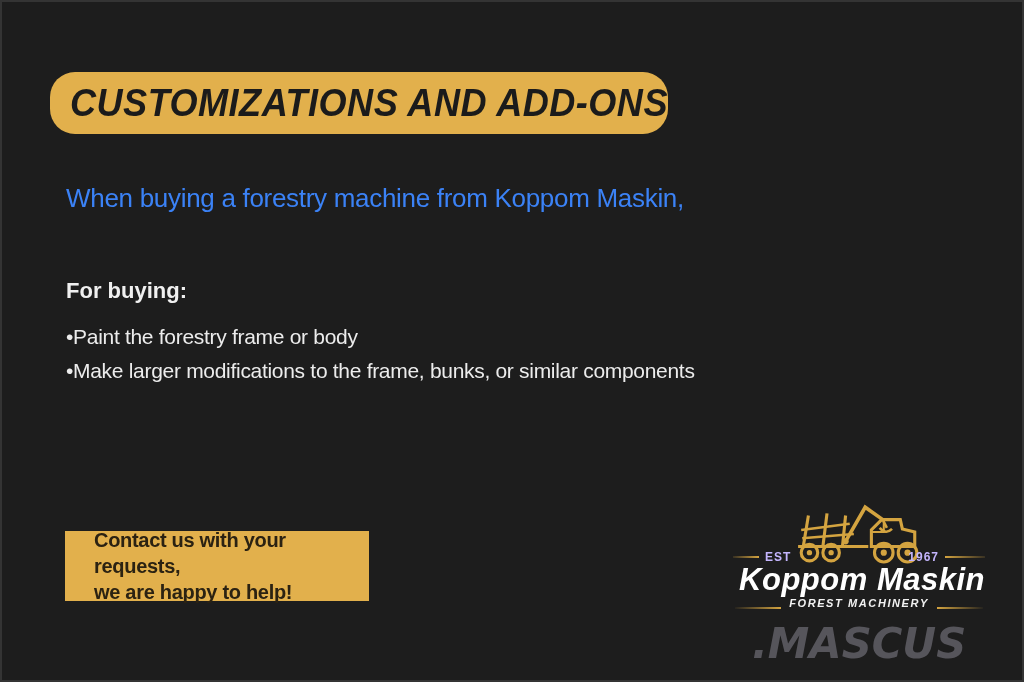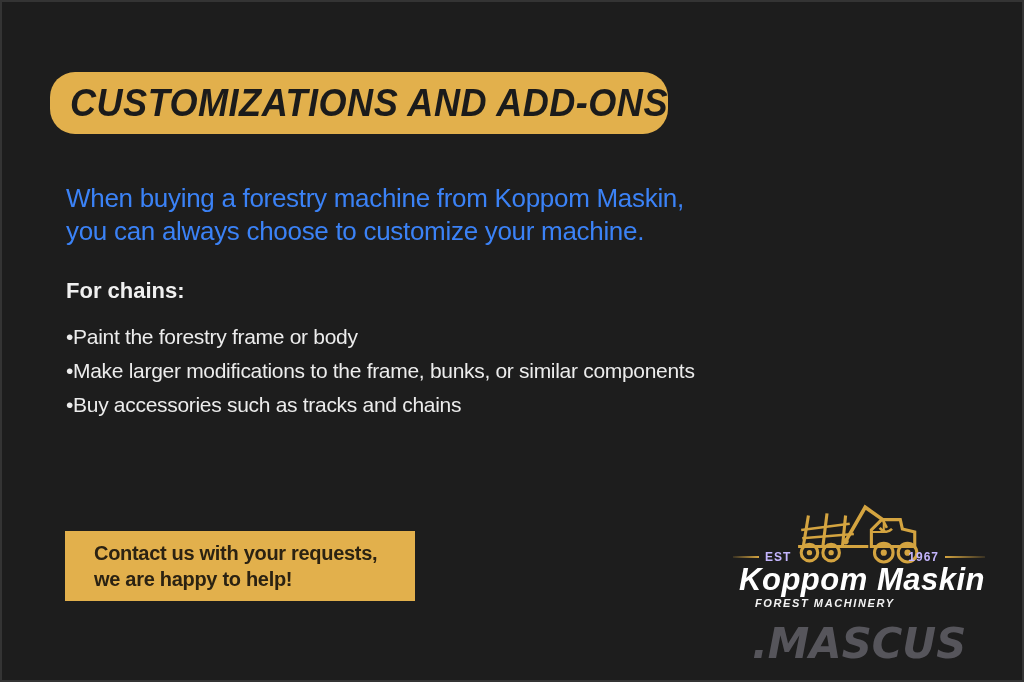--- a/index.html
+++ b/index.html
@@ -68,21 +68,21 @@
   .bullet-list li {
     height: 34px;
     line-height: 34px;
     white-space: nowrap;
   }
 
   
   .contact-box {
     position: absolute;
     left: 65px; top: 531px;
-    width: 350px; height: 70px;
+    width: 304px; height: 70px;
     background: #e2b04c;
     display: flex;
     flex-direction: column;
     justify-content: center;
     padding-left: 29px;
   }
   .contact-box .contact-line {
     color: #2b2212;
     font-size: 20px;
     font-weight: bold;
@@ -123,24 +123,23 @@
     text-align: right;
     color: #ffffff;
     font-size: 31px;
     font-weight: bold;
     font-style: italic;
     white-space: nowrap;
     letter-spacing: 0.5px;
   }
   .logo .tagline-row {
     position: absolute;
-    left: 14px; right: 2px; top: 97px;
-    display: flex;
-    align-items: flex-start;
-    flex-direction: column;
+    left: 2px; right: 2px; top: 97px;
+    display: flex;
+    align-items: flex-end;
   }
   .logo .tagline-row .gold-line {
     flex: 1; height: 2px;
   }
   .logo .tagline-row .gold-line.left { background: linear-gradient(90deg, rgba(212,164,64,0.05), #d4a440); }
   .logo .tagline-row .gold-line.right { background: linear-gradient(90deg, #d4a440, rgba(212,164,64,0.05)); }
   .logo .tagline-text {
     color: #f2f2f2;
     font-size: 11px;
     font-weight: bold;
@@ -170,29 +169,27 @@
 <body>
 
 <div class="canvas">
 
   <div class="title-banner">
     <div class="title-text">CUSTOMIZATIONS AND ADD-ONS</div>
   </div>
 
   <div class="intro">
     <div>When buying a forestry machine from Koppom Maskin,</div>
-    <div>you can always choose to customize your machine.</div>
-  </div>
-
-  <div class="examples-heading">For chains:</div>
+  </div>
+
+  <div class="examples-heading">For buying:</div>
 
   <ul class="bullet-list">
     <li>•Paint the forestry frame or body</li>
     <li>•Make larger modifications to the frame, bunks, or similar components</li>
-    <li>•Buy accessories such as tracks and chains</li>
   </ul>
 
   <div class="contact-box">
     <div class="contact-line">Contact us with your requests,</div>
     <div class="contact-line">we are happy to help!</div>
   </div>
 
   <div class="logo">
     <div class="machine-wrap">
       <svg width="150" height="64" viewBox="0 0 130 62" fill="none">

